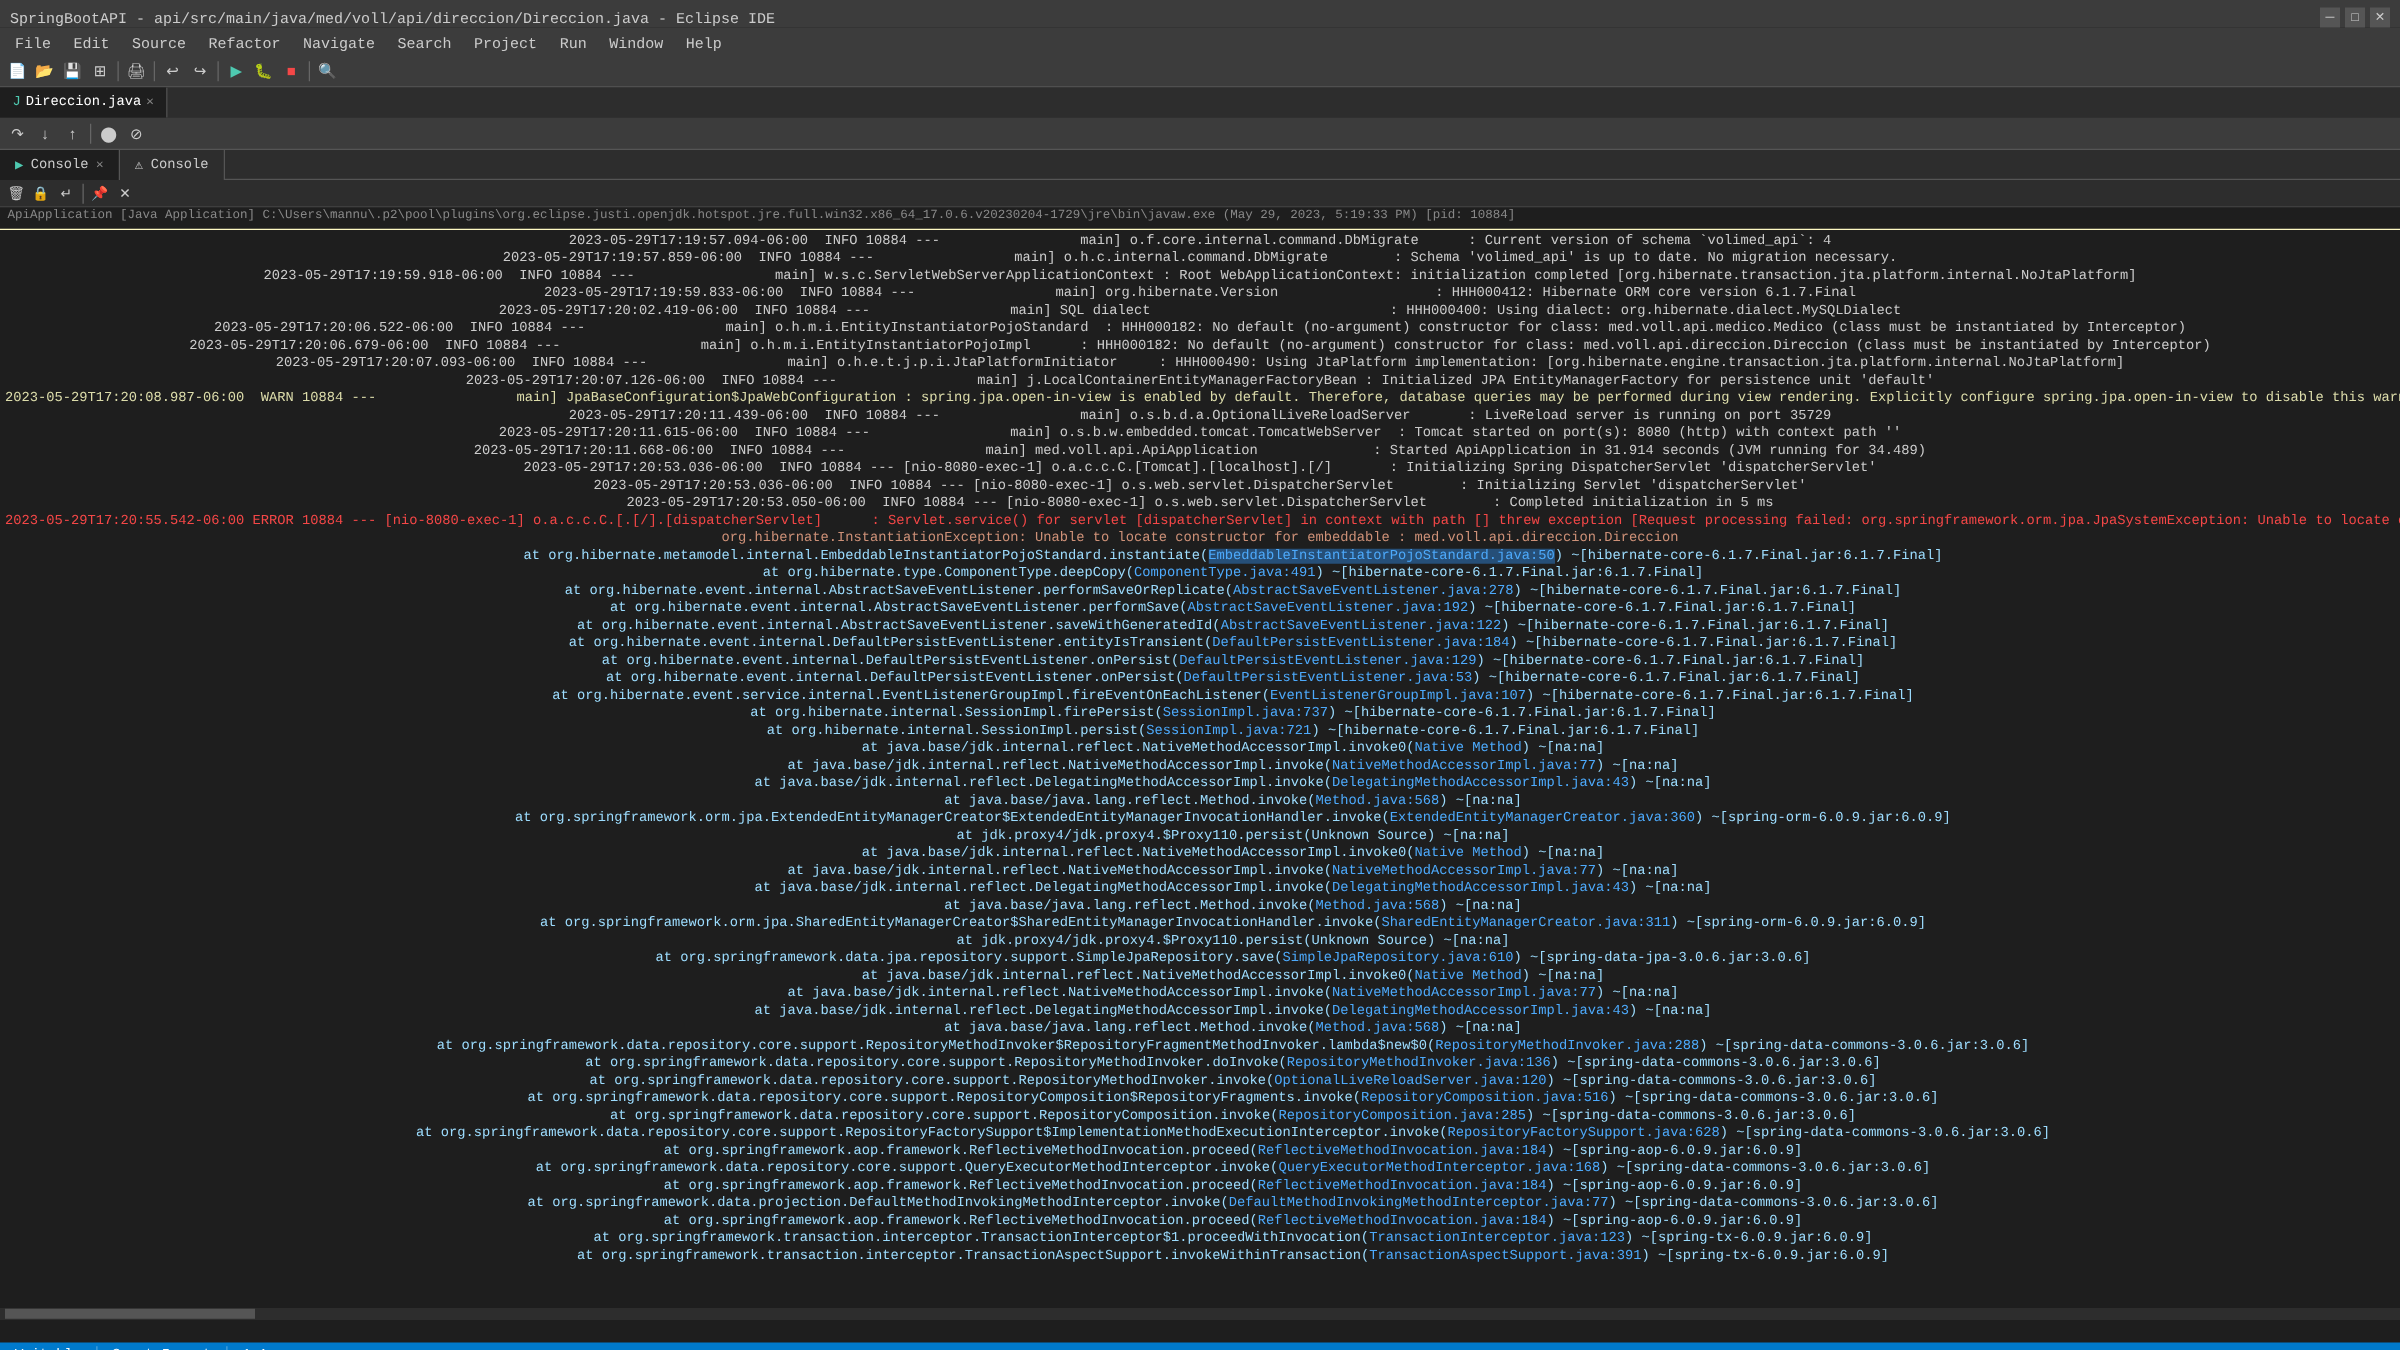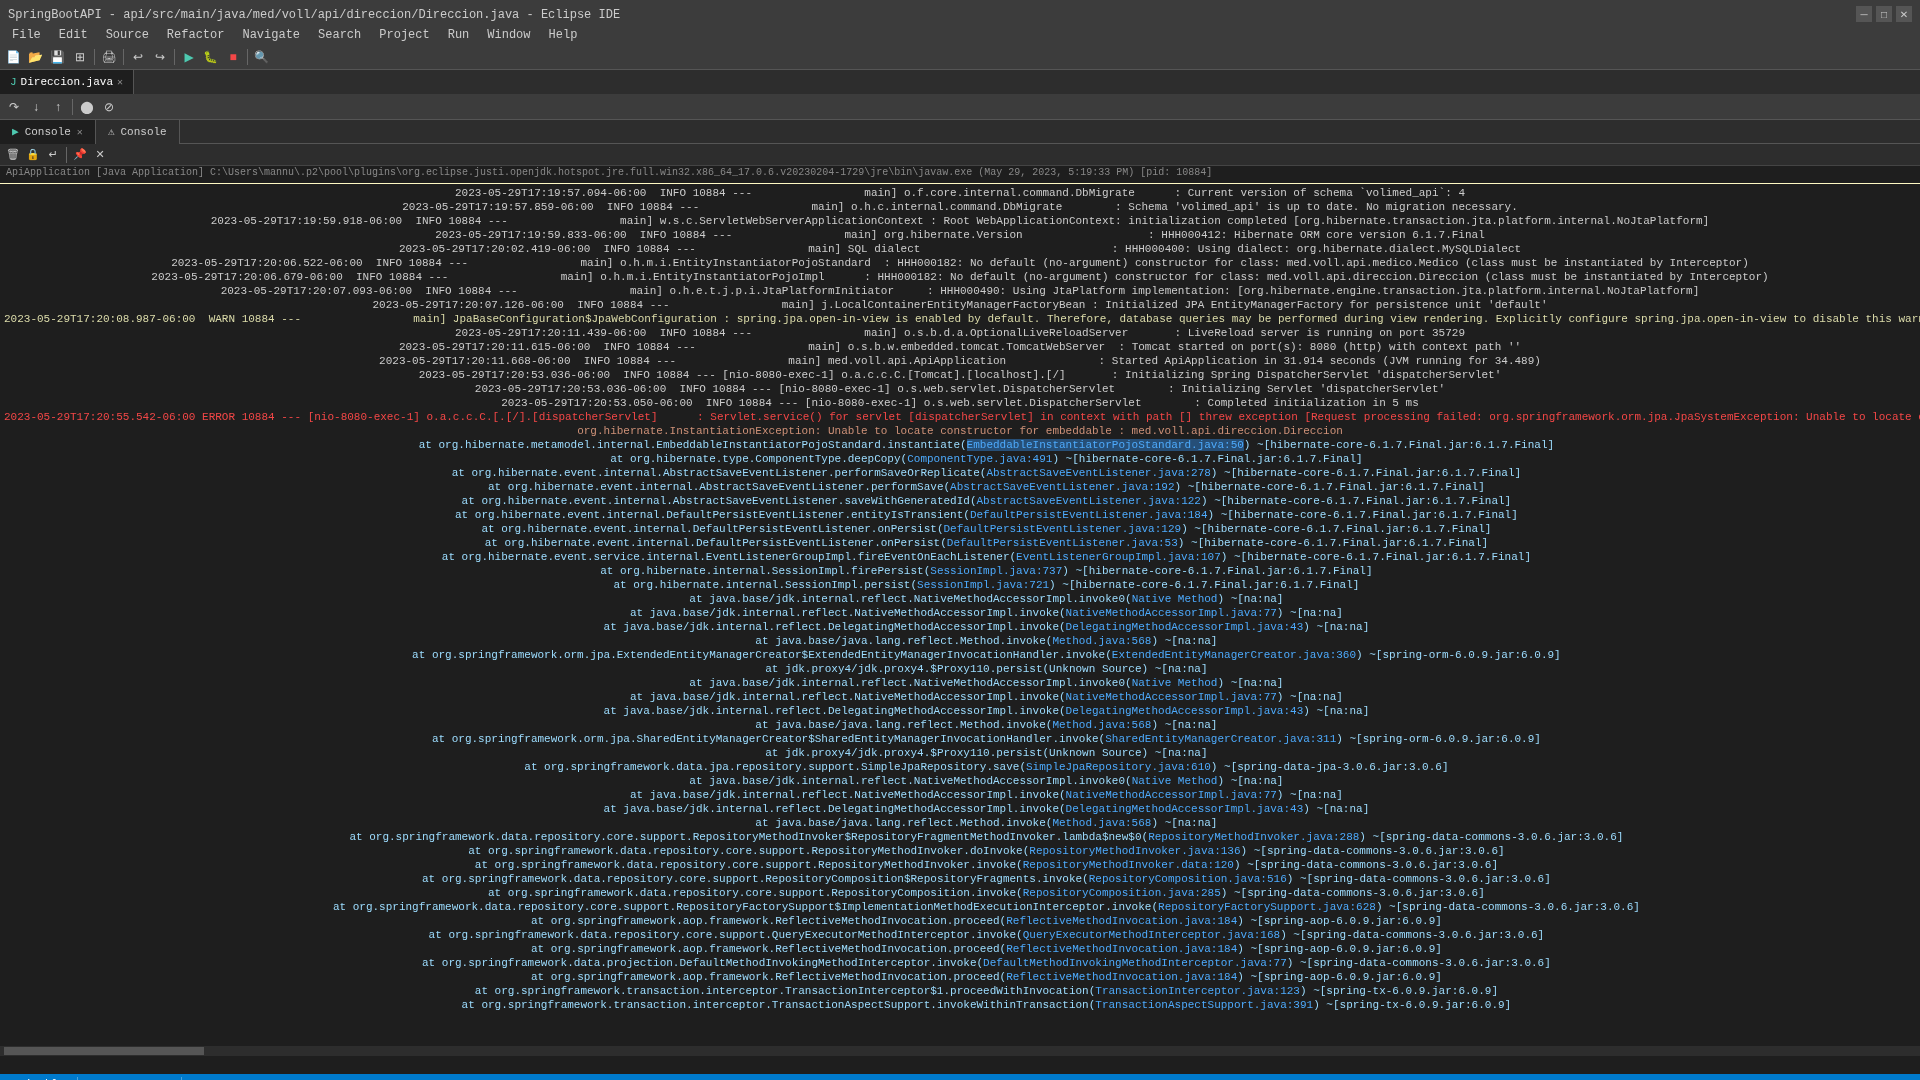--- a/index.html
+++ b/index.html
@@ -360,21 +360,21 @@
       <div class="log-line stack"><span>	at java.base/java.lang.reflect.Method.invoke(</span><span class="log-link">Method.java:568</span><span>) ~[na:na]</span></div>
       <div class="log-line stack"><span>	at org.springframework.orm.jpa.SharedEntityManagerCreator$SharedEntityManagerInvocationHandler.invoke(</span><span class="log-link">SharedEntityManagerCreator.java:311</span><span>) ~[spring-orm-6.0.9.jar:6.0.9]</span></div>
       <div class="log-line stack">	at jdk.proxy4/jdk.proxy4.$Proxy110.persist(Unknown Source) ~[na:na]</div>
       <div class="log-line stack"><span>	at org.springframework.data.jpa.repository.support.SimpleJpaRepository.save(</span><span class="log-link">SimpleJpaRepository.java:610</span><span>) ~[spring-data-jpa-3.0.6.jar:3.0.6]</span></div>
       <div class="log-line stack"><span>	at java.base/jdk.internal.reflect.NativeMethodAccessorImpl.invoke0(</span><span class="log-link">Native Method</span><span>) ~[na:na]</span></div>
       <div class="log-line stack"><span>	at java.base/jdk.internal.reflect.NativeMethodAccessorImpl.invoke(</span><span class="log-link">NativeMethodAccessorImpl.java:77</span><span>) ~[na:na]</span></div>
       <div class="log-line stack"><span>	at java.base/jdk.internal.reflect.DelegatingMethodAccessorImpl.invoke(</span><span class="log-link">DelegatingMethodAccessorImpl.java:43</span><span>) ~[na:na]</span></div>
       <div class="log-line stack"><span>	at java.base/java.lang.reflect.Method.invoke(</span><span class="log-link">Method.java:568</span><span>) ~[na:na]</span></div>
       <div class="log-line stack"><span>	at org.springframework.data.repository.core.support.RepositoryMethodInvoker$RepositoryFragmentMethodInvoker.lambda$new$0(</span><span class="log-link">RepositoryMethodInvoker.java:288</span><span>) ~[spring-data-commons-3.0.6.jar:3.0.6]</span></div>
       <div class="log-line stack"><span>	at org.springframework.data.repository.core.support.RepositoryMethodInvoker.doInvoke(</span><span class="log-link">RepositoryMethodInvoker.java:136</span><span>) ~[spring-data-commons-3.0.6.jar:3.0.6]</span></div>
-      <div class="log-line stack"><span>	at org.springframework.data.repository.core.support.RepositoryMethodInvoker.invoke(</span><span class="log-link">RepositoryMethodInvoker.data:120</span><span>) ~[spring-data-commons-3.0.6.jar:3.0.6]</span></div>
+      <div class="log-line stack"><span>	at org.springframework.data.repository.core.support.RepositoryMethodInvoker.invoke(</span><span class="log-link">OptionalLiveReloadServer.java:120</span><span>) ~[spring-data-commons-3.0.6.jar:3.0.6]</span></div>
       <div class="log-line stack"><span>	at org.springframework.data.repository.core.support.RepositoryComposition$RepositoryFragments.invoke(</span><span class="log-link">RepositoryComposition.java:516</span><span>) ~[spring-data-commons-3.0.6.jar:3.0.6]</span></div>
       <div class="log-line stack"><span>	at org.springframework.data.repository.core.support.RepositoryComposition.invoke(</span><span class="log-link">RepositoryComposition.java:285</span><span>) ~[spring-data-commons-3.0.6.jar:3.0.6]</span></div>
       <div class="log-line stack"><span>	at org.springframework.data.repository.core.support.RepositoryFactorySupport$ImplementationMethodExecutionInterceptor.invoke(</span><span class="log-link">RepositoryFactorySupport.java:628</span><span>) ~[spring-data-commons-3.0.6.jar:3.0.6]</span></div>
       <div class="log-line stack"><span>	at org.springframework.aop.framework.ReflectiveMethodInvocation.proceed(</span><span class="log-link">ReflectiveMethodInvocation.java:184</span><span>) ~[spring-aop-6.0.9.jar:6.0.9]</span></div>
       <div class="log-line stack"><span>	at org.springframework.data.repository.core.support.QueryExecutorMethodInterceptor.invoke(</span><span class="log-link">QueryExecutorMethodInterceptor.java:168</span><span>) ~[spring-data-commons-3.0.6.jar:3.0.6]</span></div>
       <div class="log-line stack"><span>	at org.springframework.aop.framework.ReflectiveMethodInvocation.proceed(</span><span class="log-link">ReflectiveMethodInvocation.java:184</span><span>) ~[spring-aop-6.0.9.jar:6.0.9]</span></div>
       <div class="log-line stack"><span>	at org.springframework.data.projection.DefaultMethodInvokingMethodInterceptor.invoke(</span><span class="log-link">DefaultMethodInvokingMethodInterceptor.java:77</span><span>) ~[spring-data-commons-3.0.6.jar:3.0.6]</span></div>
       <div class="log-line stack"><span>	at org.springframework.aop.framework.ReflectiveMethodInvocation.proceed(</span><span class="log-link">ReflectiveMethodInvocation.java:184</span><span>) ~[spring-aop-6.0.9.jar:6.0.9]</span></div>
       <div class="log-line stack"><span>	at org.springframework.transaction.interceptor.TransactionInterceptor$1.proceedWithInvocation(</span><span class="log-link">TransactionInterceptor.java:123</span><span>) ~[spring-tx-6.0.9.jar:6.0.9]</span></div>
       <div class="log-line stack"><span>	at org.springframework.transaction.interceptor.TransactionAspectSupport.invokeWithinTransaction(</span><span class="log-link">TransactionAspectSupport.java:391</span><span>) ~[spring-tx-6.0.9.jar:6.0.9]</span></div>

